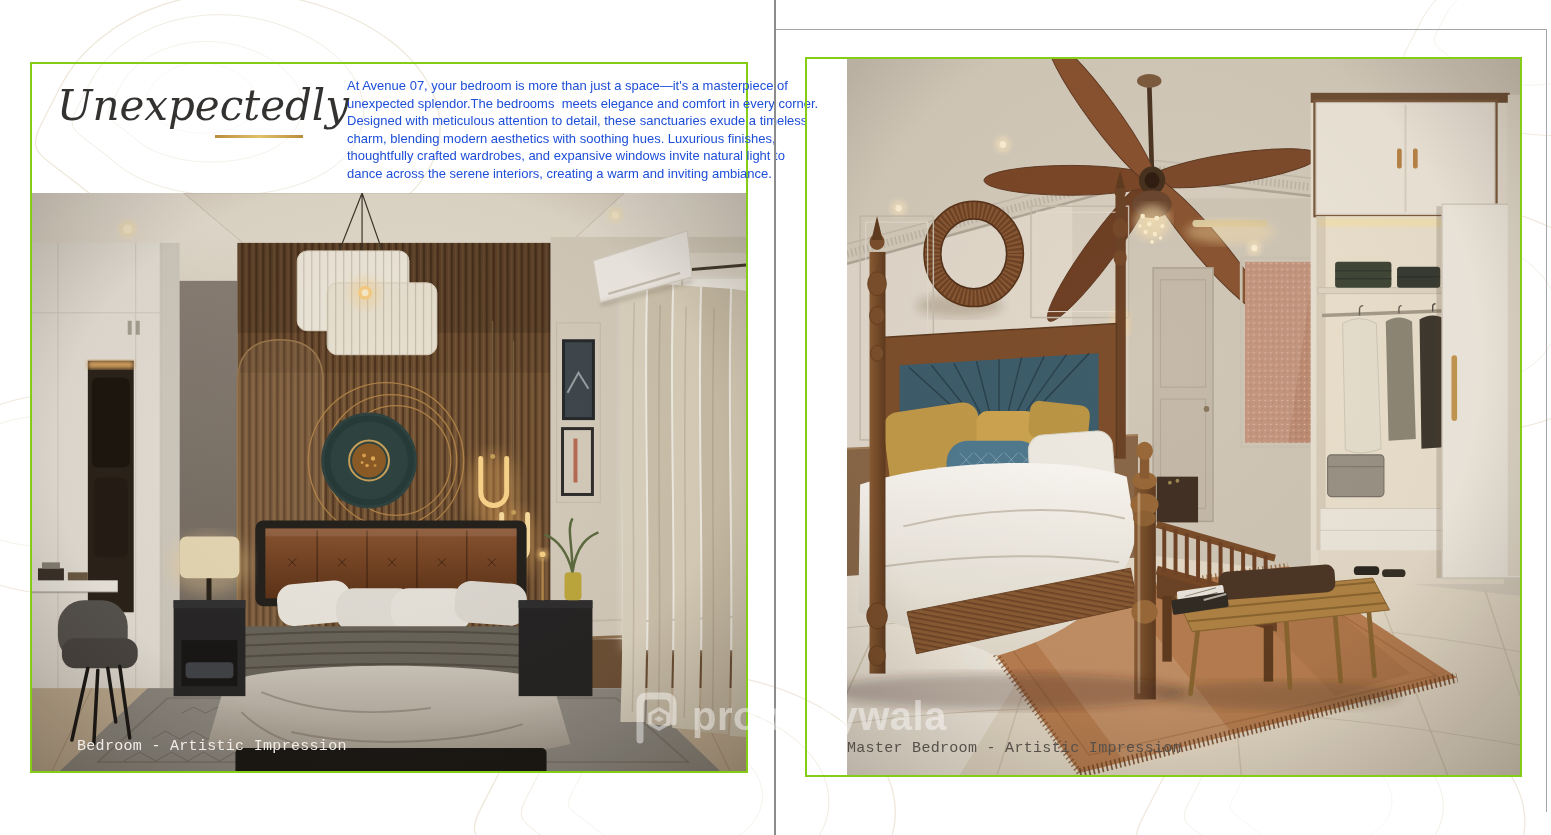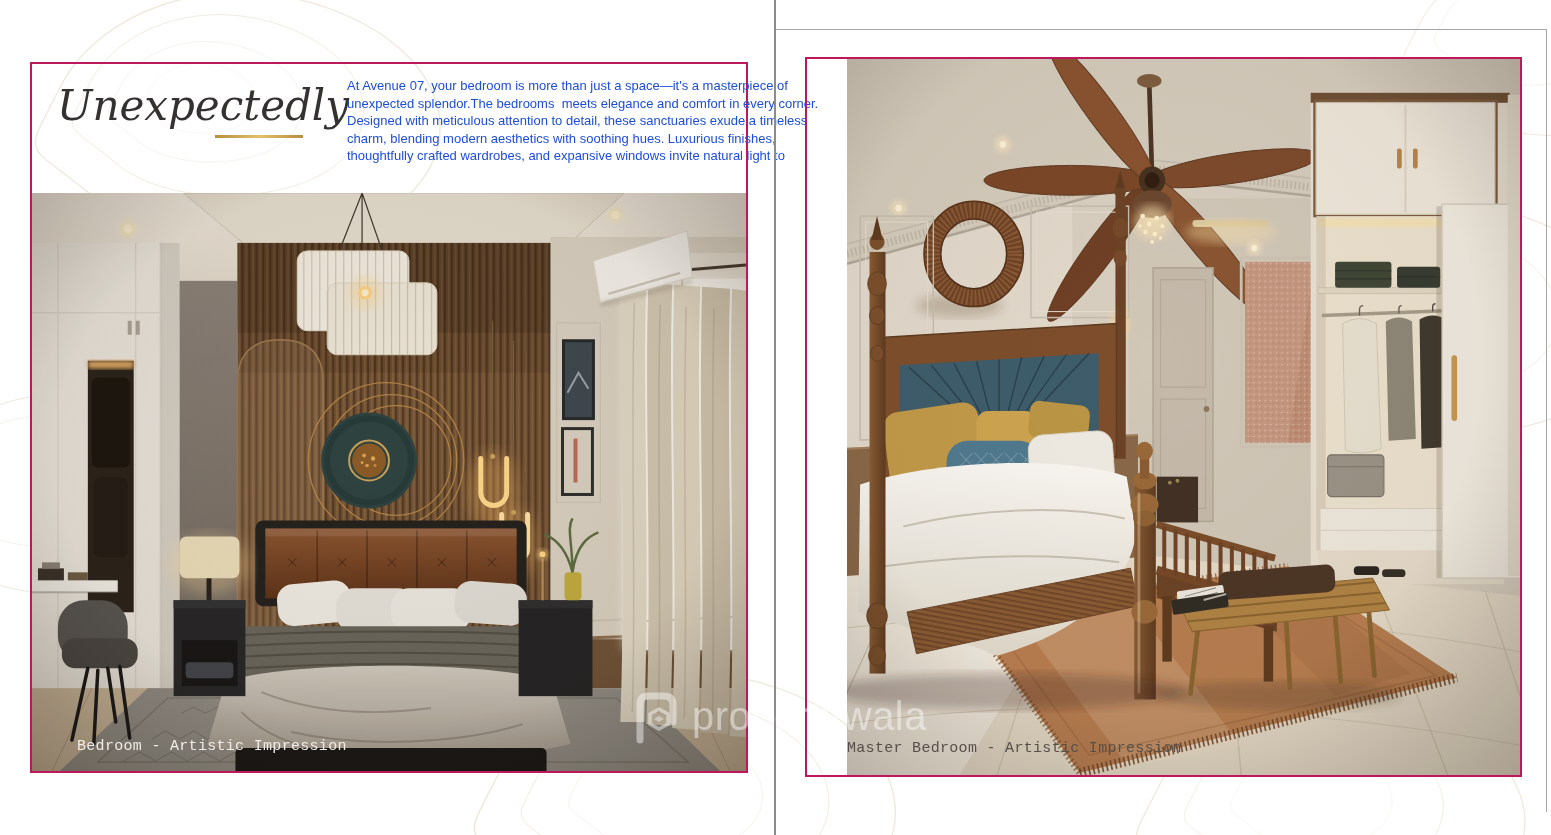--- a/index.html
+++ b/index.html
@@ -2,42 +2,42 @@
 <html><head>
 <meta charset="utf-8">
 <style>
   html,body{margin:0;padding:0;background:#ffffff;}
   .canvas{position:relative;width:1551px;height:835px;background:#ffffff;overflow:hidden;
           font-family:"Liberation Sans",sans-serif;}
   .contours{position:absolute;inset:0;z-index:0;}
   .divider{position:absolute;left:774px;top:0;width:2px;height:835px;background:#8c8c8c;z-index:3;}
   .right-edge{position:absolute;left:775px;top:29px;width:771px;height:782px;
               border-top:1px solid #a6a6a6;border-right:1px solid #a6a6a6;z-index:1;}
-  .frame{position:absolute;border:2px solid #be185d;background:transparent;z-index:2;}
+  .frame{position:absolute;border:2px solid #84cc16;background:transparent;z-index:2;}
   .frame-left{left:30px;top:62px;width:714px;height:707px;}
   .frame-right{left:805px;top:57px;width:713px;height:716px;}
   .title-block{position:absolute;left:25px;top:20px;width:246px;color:#343230;
                font-family:"DejaVu Serif","Liberation Serif",serif;font-style:italic;z-index:4;}
   .title-l1{font-size:42px;line-height:44px;text-align:left;}
   .title-l2{font-size:42px;line-height:44px;text-align:right;margin-top:-4px;}
   .title-underline{margin-left:auto;margin-top:7px;width:88px;height:3px;
                    background:linear-gradient(90deg,#b98d3e,#e3c06a,#b98d3e);}
   .intro{position:absolute;left:315px;top:13px;width:410px;color:#1d4ed8;
          font-size:13px;line-height:17.6px;z-index:4;}
   .intro div{white-space:pre;}
   .photo{position:absolute;left:0;right:0;bottom:0;overflow:hidden;font-family:Liberation Mono, monospace;}
   .photo-left{top:129px;}
   .photo-right{top:0;padding-left:40px;}
   .photo svg{display:block;width:100%;height:100%;}
   .caption{position:absolute;font-size:15px;letter-spacing:.3px;z-index:5;}
   .caption-left{left:45px;bottom:16px;color:#f0ede8;}
   .caption-right{left:40px;bottom:18px;color:#57504a;}
   .watermark{position:absolute;left:626px;top:688px;display:flex;align-items:center;gap:10px;
              z-index:6;pointer-events:none;}
-  .watermark .wm-text{font-size:40px;font-weight:400;letter-spacing:.5px;
+  .watermark .wm-text{font-size:40px;font-weight:700;letter-spacing:.5px;
              color:rgba(255,255,255,.45);}
 </style>
 </head>
 <body>
 
 <div class="canvas">
 
   <svg class="contours" width="1551" height="835" viewBox="0 0 1551 835">
     <defs>
       <path id="blob" d="M0,70 C30,10 120,-25 210,5 C300,35 330,105 280,155 C230,205 90,210 30,160 C-30,110 -30,130 0,70 Z"></path>
@@ -84,20 +84,21 @@
       <div class="title-l1">Unexpectedly</div>
       <div class="title-underline"></div>
     </div>
 
     <div class="intro">
       <div>At Avenue 07, your bedroom is more than just a space—it's a masterpiece of</div>
       <div>unexpected splendor.The bedrooms  meets elegance and comfort in every corner.</div>
       <div>Designed with meticulous attention to detail, these sanctuaries exude a timeless</div>
       <div>charm, blending modern aesthetics with soothing hues. Luxurious finishes,</div>
       <div>thoughtfully crafted wardrobes, and expansive windows invite natural light to</div>
+      <div>dance across the serene interiors, creating a warm and inviting ambiance.</div>
     </div>
 
     <figure class="photo photo-left" style="margin:0">
       <svg viewBox="0 0 716 579" preserveAspectRatio="none">
         <defs>
           <linearGradient id="L_ceil" x1="0" y1="0" x2="0" y2="1">
               <stop offset="0" stop-color="#f1ebe1"></stop>
               <stop offset="1" stop-color="#ded6c9"></stop>
             </linearGradient>
           <linearGradient id="L_taupe" x1="0" y1="0" x2="0" y2="1">

